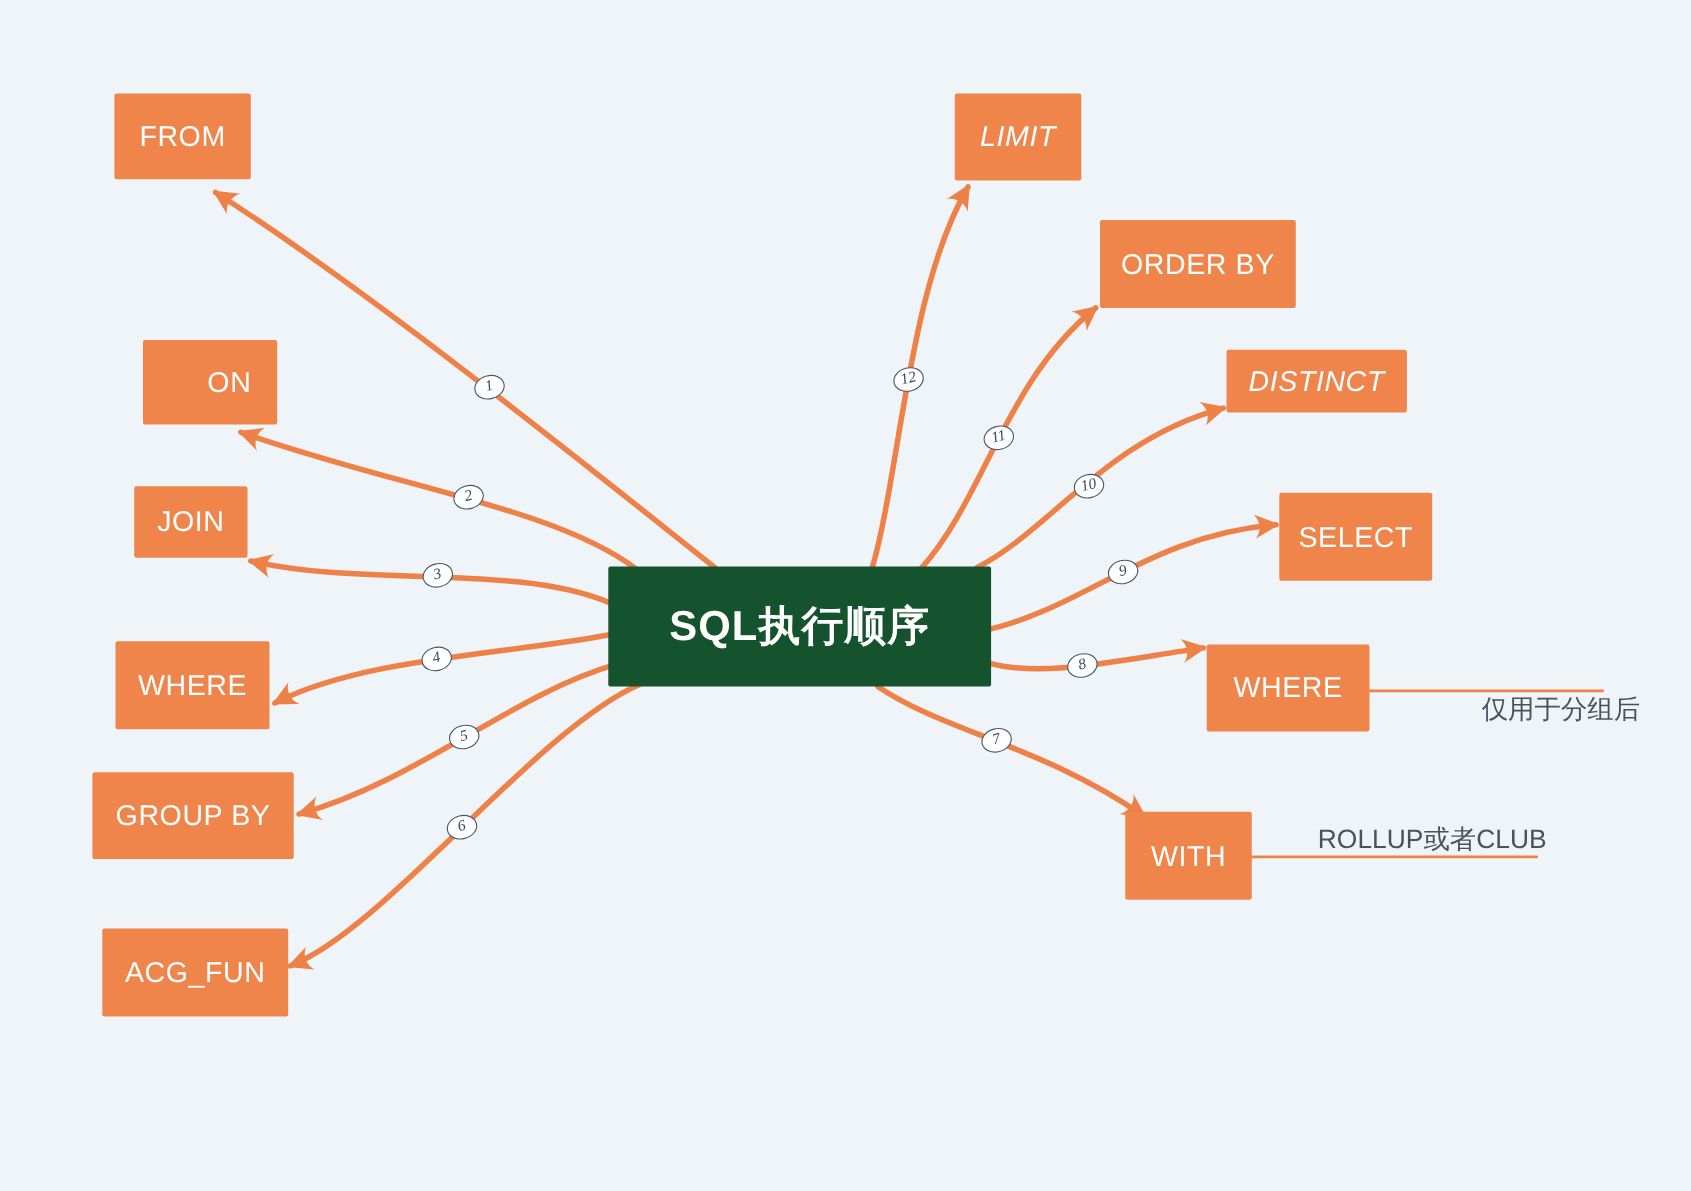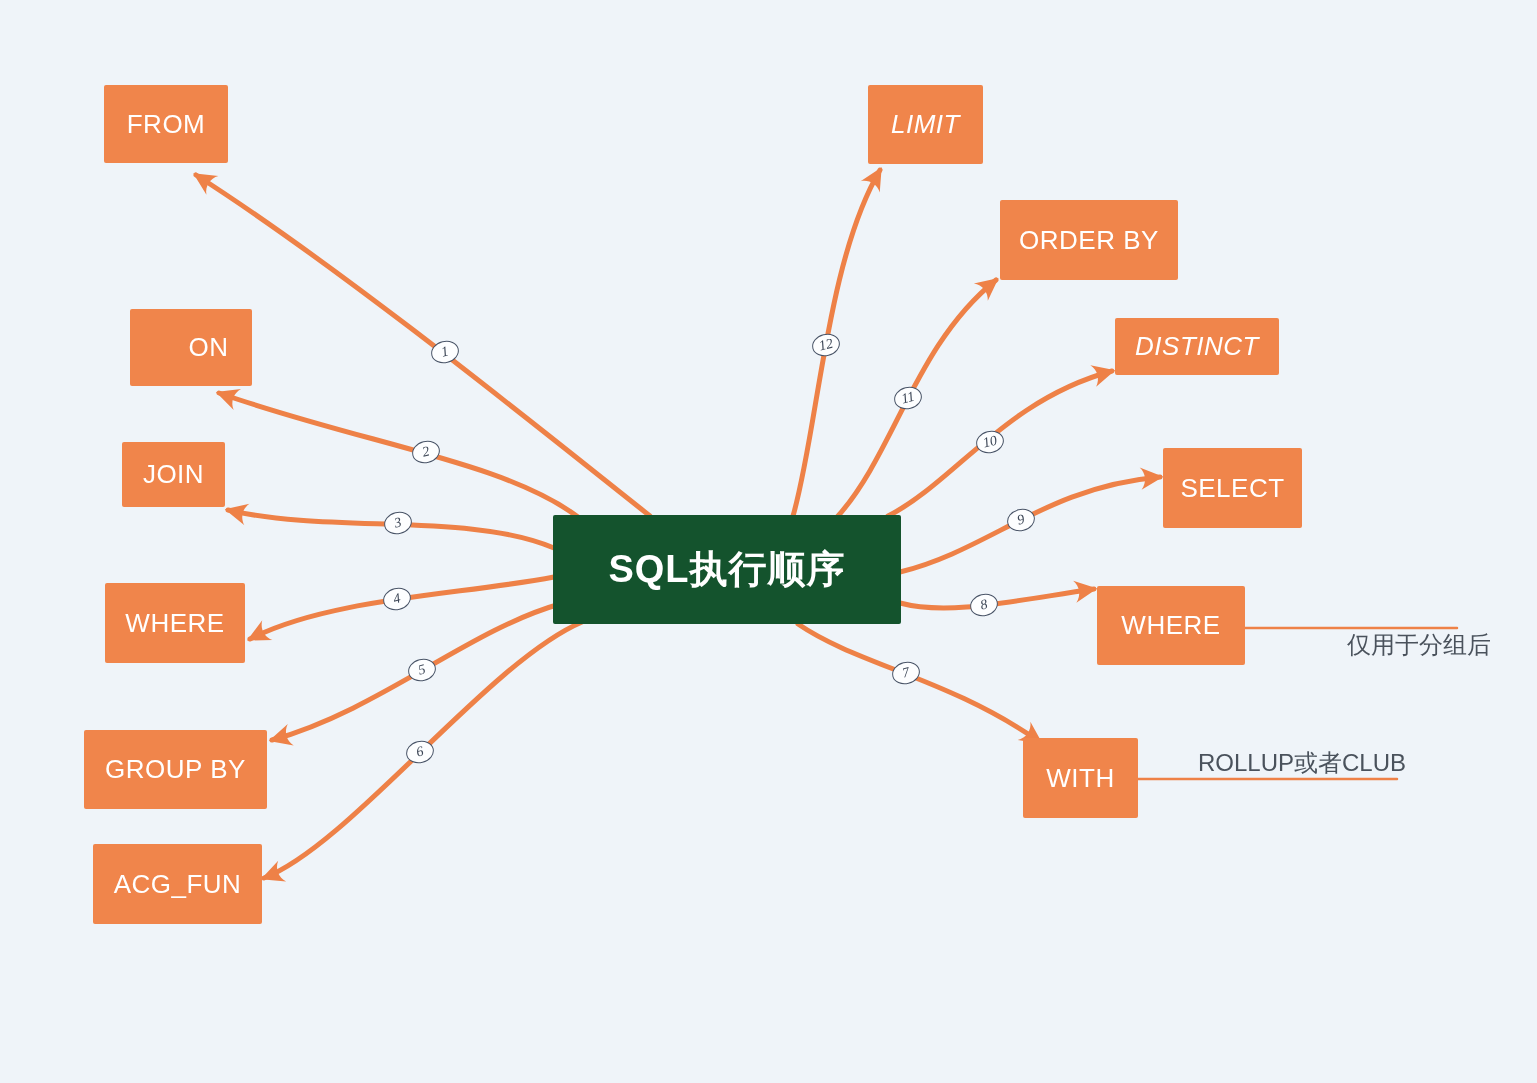--- a/index.html
+++ b/index.html
@@ -112,21 +112,21 @@
   </div>
   <div class="node" style="left:130px; top:309px; width:87px; height:77px;padding-left:35px;">
     <span>ON</span>
   </div>
   <div class="node" style="left:122px; top:442px; width:103px; height:65px;">
     <span>JOIN</span>
   </div>
   <div class="node" style="left:105px; top:583px; width:140px; height:80px;">
     <span>WHERE</span>
   </div>
-  <div class="node" style="left:84px; top:702px; width:183px; height:79px;margin-top:28px;">
+  <div class="node" style="left:84px; top:702px; width:183px; height:79px;">
     <span>GROUP BY</span>
   </div>
   <div class="node" style="left:93px; top:844px; width:169px; height:80px;">
     <span>ACG_FUN</span>
   </div>
 
   <div class="node" style="left:868px; top:85px; width:115px; height:79px;font-style:italic;">
     <span>LIMIT</span>
   </div>
   <div class="node" style="left:1000px; top:200px; width:178px; height:80px;">

